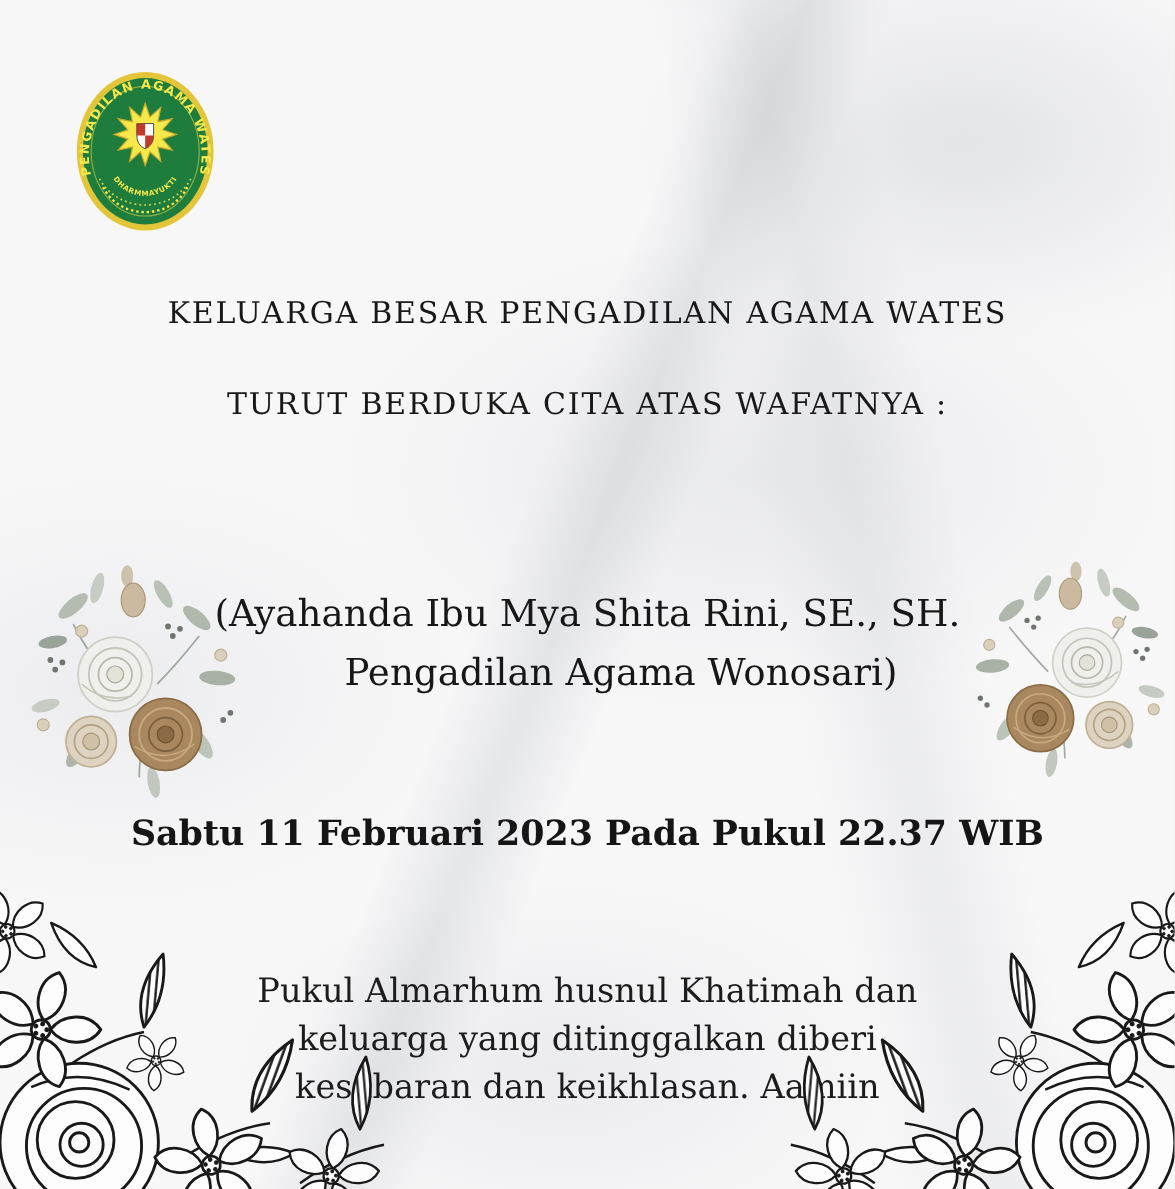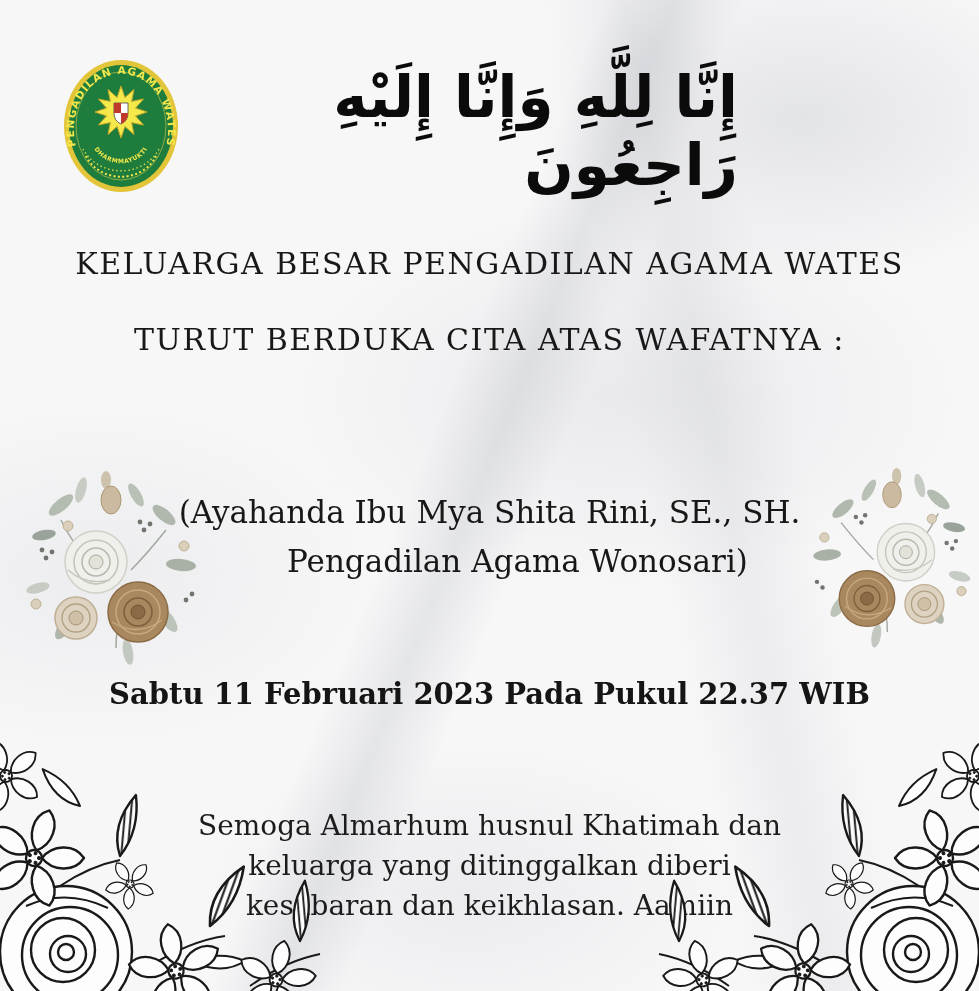--- a/index.html
+++ b/index.html
@@ -13,21 +13,21 @@
       radial-gradient(ellipse 560px 320px at 64% 40%, rgba(148,152,162,.14), rgba(148,152,162,0) 62%),
       radial-gradient(ellipse 480px 300px at 10% 58%, rgba(148,152,162,.11), rgba(148,152,162,0) 60%),
       radial-gradient(ellipse 460px 260px at 48% 90%, rgba(148,152,162,.12), rgba(148,152,162,0) 60%),
       linear-gradient(112deg, rgba(0,0,0,0) 44%, rgba(118,124,136,.14) 49%, rgba(0,0,0,0) 54%),
       linear-gradient(78deg, rgba(0,0,0,0) 63%, rgba(118,124,136,.09) 70%, rgba(0,0,0,0) 77%);
   }
   .abs{position:absolute;}
   .center-line{position:absolute;left:0;width:100%;text-align:center;white-space:nowrap;}
   .caps-serif{
     font-family:"DejaVu Serif","Liberation Serif",serif;
-    font-size:30px;letter-spacing:1.5px;font-weight:500;color:#181818;
+    font-size:25px;letter-spacing:1.5px;font-weight:500;color:#181818;
   }
   .deceased-name{
     font-family:"DejaVu Sans","Liberation Sans",sans-serif;
     font-size:49px;font-weight:800;letter-spacing:1px;color:#0d0d0d;
   }
   .serif-block{font-size:31px;line-height:49px;color:#171717;}
   .datetime-block{font-size:29px;line-height:44px;font-weight:700;color:#151515;}
   .prayer-block{font-size:28px;line-height:40px;color:#1c1c1c;}
   .arabic-callig{
     position:absolute;left:238px;top:56px;width:500px;height:150px;
@@ -62,37 +62,36 @@
         <path d="M 0,1 H 7 Q 7,9 0,12 Z" fill="#c0392b"></path>
       </g>
     </g>
     <text font-size="6" font-weight="bold" fill="#f5e84a" letter-spacing="0.6">
       <textPath href="#arcBottom" startOffset="50%" text-anchor="middle">DHARMMAYUKTI</textPath>
     </text>
     <path d="M 24,98 A 38,34 0 0 0 94,98" fill="none" stroke="#f5e84a" stroke-width="2" stroke-dasharray="2,2.4"></path>
     <path d="M 21,91 A 42,38 0 0 0 97,91" fill="none" stroke="#f5e84a" stroke-width="1.4" stroke-dasharray="1.5,2.6" opacity="0.85"></path>
   </svg>
 
-  <div class="arabic-callig">إِنَّا لِلَّهِ وَإِنَّا إِلَيْهِ رَاجِعُونَ</div>
 
   <div class="center-line caps-serif" style="top:246px;">KELUARGA BESAR PENGADILAN AGAMA WATES</div>
   <div class="center-line caps-serif" style="top:322px;">TURUT BERDUKA CITA ATAS WAFATNYA :</div>
 
 
   <div class="abs serif-block" style="top:488px;left:0;width:100%;text-align:center;">
     <div class="center-line" style="position:static;">(Ayahanda Ibu Mya Shita Rini, SE., SH.</div>
     <div class="center-line" style="position:static;padding-left:28px;">Pengadilan Agama Wonosari)</div>
   </div>
 
   <div class="abs datetime-block" style="top:672px;left:0;width:100%;text-align:center;">
     <div>Sabtu 11 Februari 2023 Pada Pukul 22.37 WIB</div>
   </div>
 
   <div class="abs prayer-block" style="top:806px;left:0;width:100%;text-align:center;">
-    <div>Semoga Almarhum husnul Khatimah dan</div>
+    <div>Pukul Almarhum husnul Khatimah dan</div>
     <div>keluarga yang ditinggalkan diberi</div>
     <div>kesabaran dan keikhlasan. Aamiin</div>
   </div>
 
   <svg class="abs" style="left:16px;top:460px;" width="190" height="210" viewBox="0 0 190 210">
     <g id="bouquetArt">
       <g stroke="#8e968c" stroke-width="1.5" fill="none" opacity="0.8">
         <path d="M45,60 Q60,90 75,100"></path>
           <path d="M150,70 Q130,95 115,110"></path>
         <path d="M40,150 Q55,140 66,142"></path>

